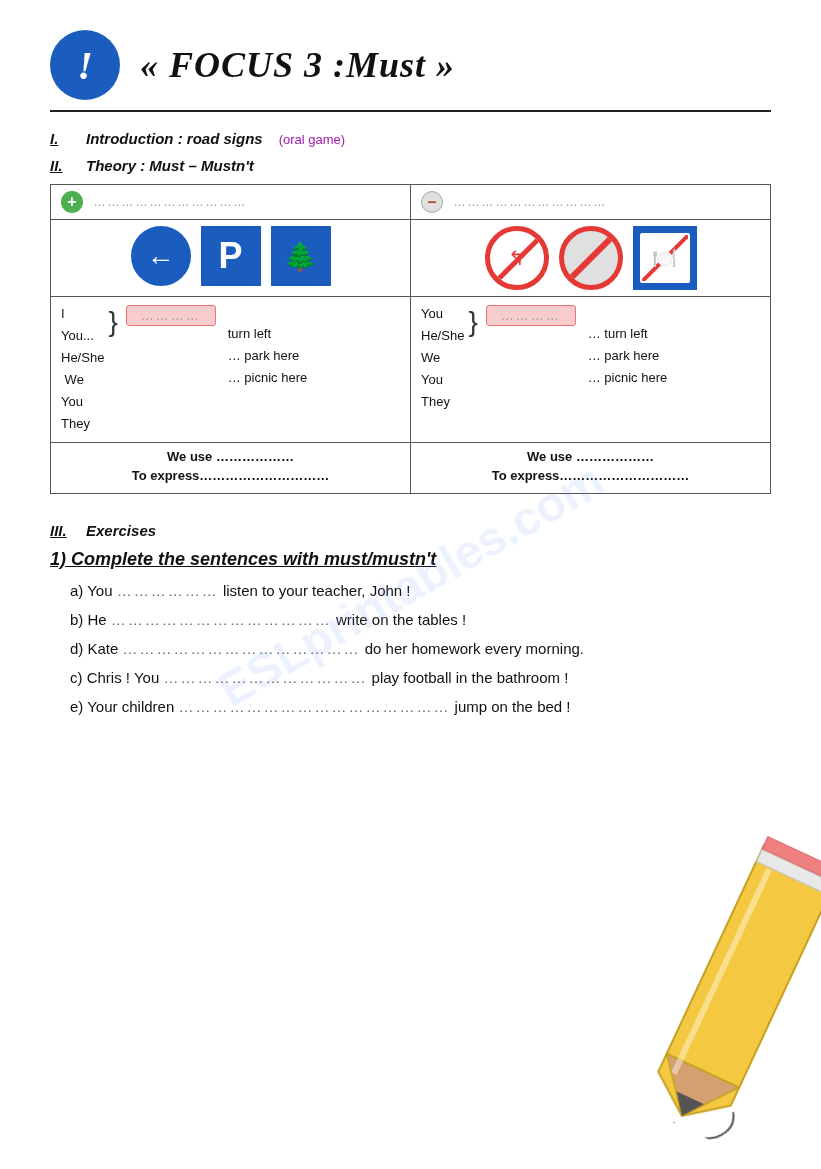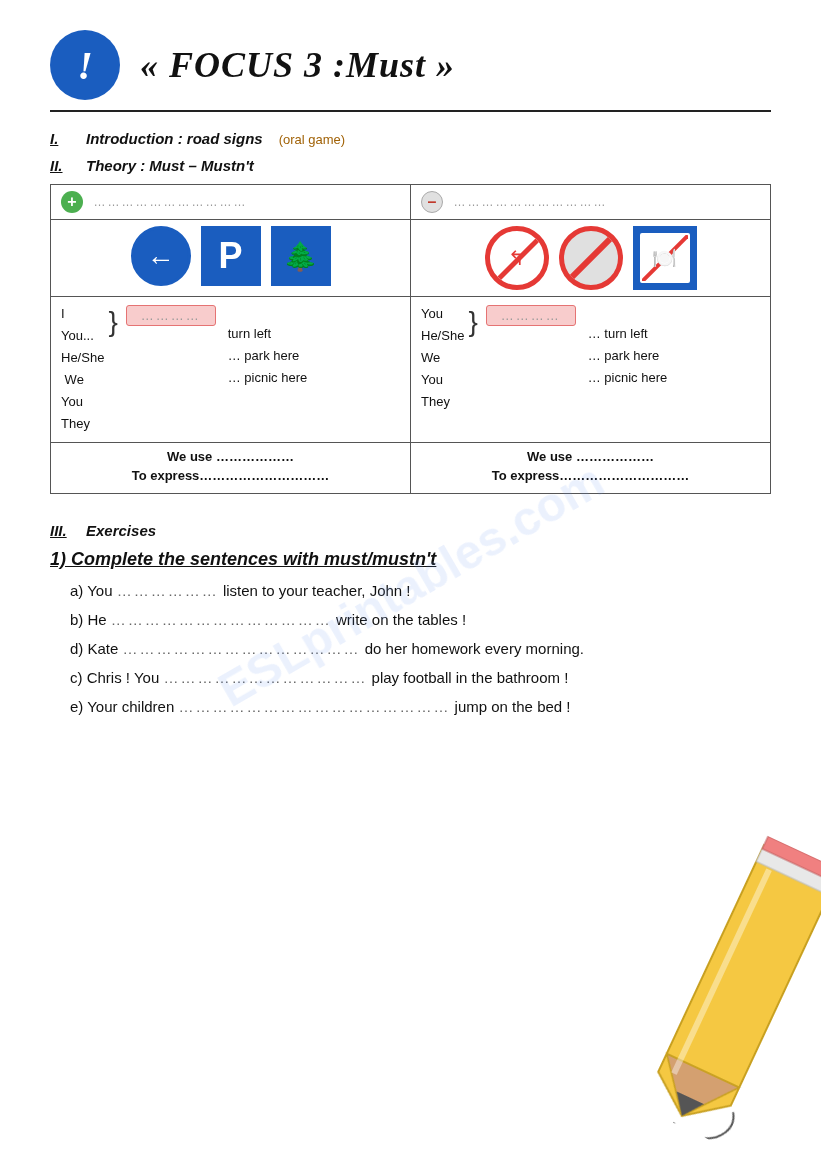--- a/index.html
+++ b/index.html
@@ -65,21 +65,21 @@
       font-weight: bold;
       font-style: italic;
       font-size: 15px;
     }
     .oral-note {
       font-size: 13px;
       font-style: normal;
       font-weight: normal;
       text-decoration: none;
       margin-left: 8px;
-      color: #a16207;
+      color: #a21caf;
     }
 
     
     .theory-table {
       width: 100%;
       border-collapse: collapse;
       margin-bottom: 28px;
       border: 1.5px solid #555;
     }
     .theory-table td, .theory-table th {

